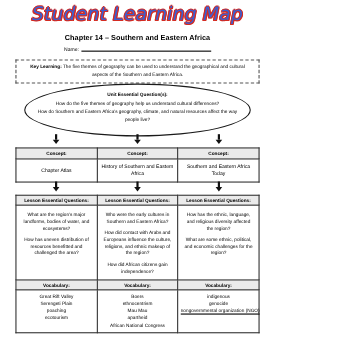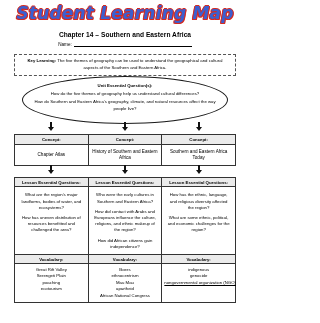--- a/index.html
+++ b/index.html
@@ -27,21 +27,21 @@
   
   .title-wrap {
     text-align: center;
     padding-top: 4px;
     height: 22px;
   }
   .title {
     display: inline-block;
     font-family: "DejaVu Sans", sans-serif;
     font-size: 17px;
-    font-weight: bold;
+    font-weight: normal;
     font-style: italic;
     letter-spacing: 0.2px;
     color: #3b5fd0;
     text-shadow:
        1px 0 0 #d42b22,
       -1px 0 0 #d42b22,
        0 1px 0 #d42b22,
        0 -1px 0 #d42b22,
        1px 1px 0 #d42b22,
       -1px 1px 0 #d42b22;

